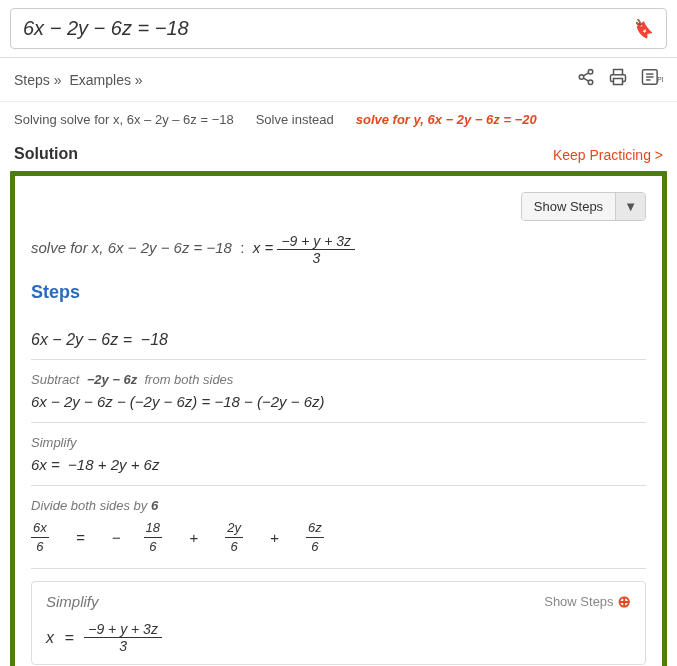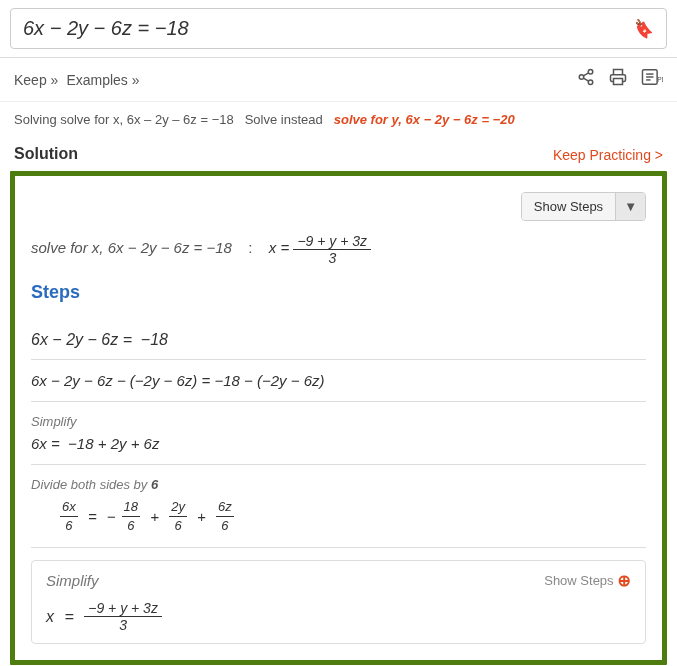--- a/index.html
+++ b/index.html
@@ -81,21 +81,21 @@
       cursor: pointer;
     }
 
     
     .solving-bar {
       padding: 10px 14px;
       font-size: 13px;
       color: #555;
       display: flex;
       align-items: flex-start;
-      gap: 11px;
+      gap: 22px;
       flex-wrap: wrap;
     }
     .solve-instead {
       color: #555;
     }
     .solve-link {
       color: #e04a1f;
       font-weight: bold;
       cursor: pointer;
       font-style: italic;
@@ -156,21 +156,20 @@
       border-left: 1px solid #ccc;
     }
 
     
     .solve-for-line {
       font-size: 15px;
       color: #555;
       margin-bottom: 16px;
       display: flex;
       align-items: baseline;
-      gap: 8px;
       flex-wrap: wrap;
     }
     .italic-text {
       font-style: italic;
       color: #555;
     }
     .math-result {
       font-style: italic;
       color: #333;
       font-size: 15px;
@@ -222,25 +221,24 @@
       font-size: 13px;
       color: #777;
       margin-bottom: 6px;
       font-style: italic;
     }
 
     
     .fraction-row {
       display: flex;
       align-items: center;
-      gap: 6px;
+      gap: 23px;
       font-size: 15px;
       font-style: italic;
       color: #333;
-      margin-left: 29px;
     }
     .frac {
       display: inline-flex;
       flex-direction: column;
       align-items: center;
       vertical-align: middle;
       font-size: 13px;
     }
     .frac .numerator {
       border-bottom: 1px solid #333;
@@ -297,21 +295,21 @@
 
 <div class="top-bar">
   <div class="equation-input">
     <span class="equation-text">6x − 2y − 6z = −18</span>
     <span class="bookmark-icon">🔖</span>
   </div>
 </div>
 
 <div class="nav-bar">
   <div class="nav-links">
-    <a class="nav-link">Keep »</a>
+    <a class="nav-link">Steps »</a>
     <a class="nav-link">Examples »</a>
   </div>
   <div class="nav-icons">
     <span class="nav-icon" title="Share">
       <svg width="18" height="18" viewBox="0 0 24 24" fill="none" stroke="#555" stroke-width="2">
         <circle cx="18" cy="5" r="3"></circle>
           <circle cx="6" cy="12" r="3"></circle>
           <circle cx="18" cy="19" r="3"></circle>
         <line x1="8.59" y1="13.51" x2="15.42" y2="17.49"></line>
           <line x1="15.41" y1="6.51" x2="8.59" y2="10.49"></line>
@@ -368,20 +366,23 @@
     </span>
   </div>
 
   <div class="steps-heading">Steps</div>
 
   <div class="step-equation">
     6<i>x</i> − 2<i>y</i> − 6<i>z</i> = &nbsp;−18
   </div>
 
   <div class="step-block">
+    <div class="step-instruction">
+      Subtract &nbsp;<b>−2<i>y</i> − 6<i>z</i></b>&nbsp; from both sides
+    </div>
     <div class="step-math">
       6<i>x</i> − 2<i>y</i> − 6<i>z</i> − (−2<i>y</i> − 6<i>z</i>) = −18 − (−2<i>y</i> − 6<i>z</i>)
     </div>
   </div>
 
   <div class="step-block">
     <div class="step-simplify-label">Simplify</div>
     <div class="step-math">
       6<i>x</i> = &nbsp;−18 + 2<i>y</i> + 6<i>z</i>
     </div>

